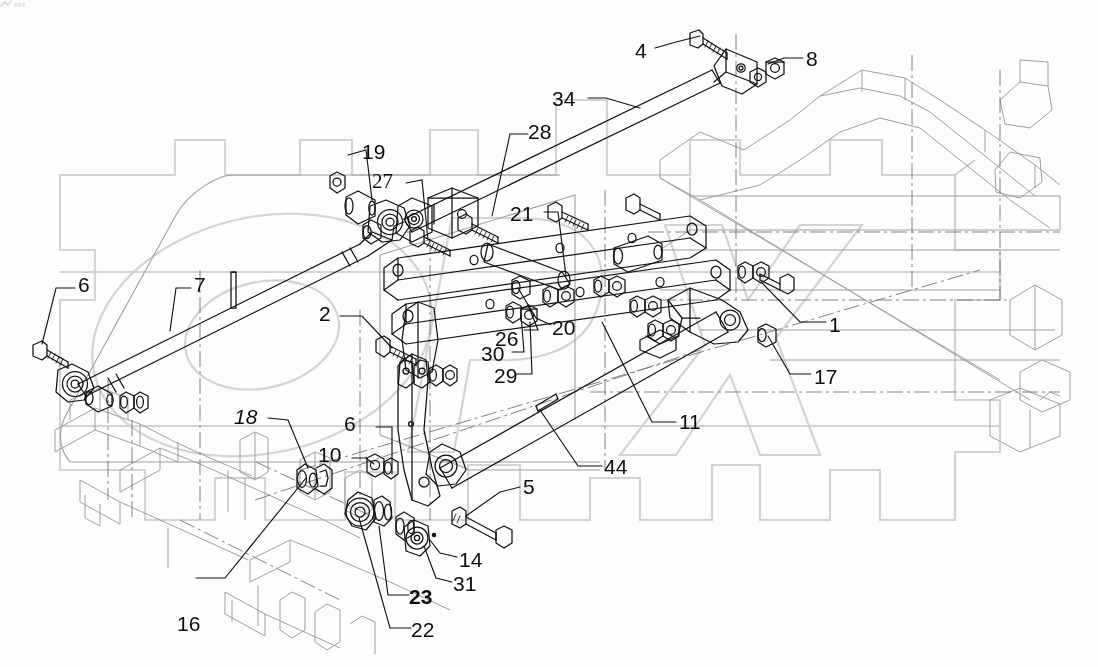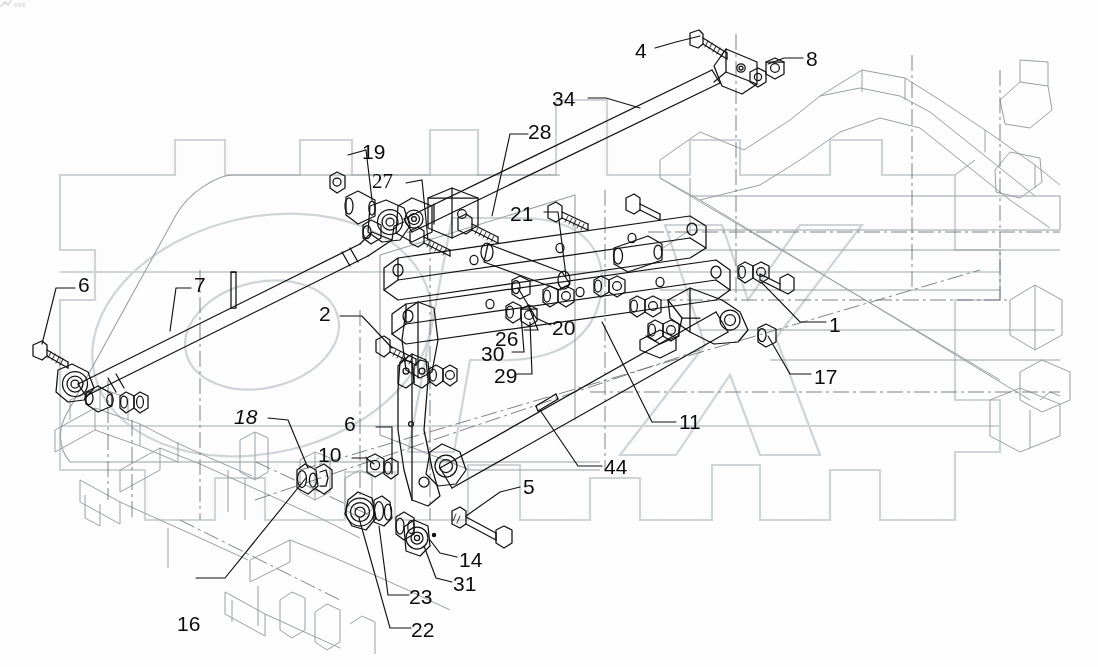--- a/index.html
+++ b/index.html
@@ -609,21 +609,21 @@
     <span class="lbl" style="left:679px;top:411px;">11</span>
     <span class="lbl" style="left:459px;top:549px;">14</span>
     <span class="lbl" style="left:344px;top:413px;">6</span>
     <span class="lbl" style="left:177px;top:568px;margin-top:45px;">16</span>
     <span class="lbl" style="left:814px;top:366px;">17</span>
     <span class="lbl" style="left:234px;top:406px;font-style:italic;">18</span>
     <span class="lbl" style="left:314px;top:141px;margin-left:48px;">19</span>
     <span class="lbl" style="left:552px;top:317px;">20</span>
     <span class="lbl" style="left:510px;top:203px;">21</span>
     <span class="lbl" style="left:411px;top:619px;">22</span>
-    <span class="lbl" style="left:409px;top:586px;">23</span>
+    <span class="lbl" style="left:409px;top:586px;font-weight:bold;">23</span>
     <span class="lbl" style="left:604px;top:456px;">44</span>
     <span class="lbl" style="left:552px;top:88px;">34</span>
     <span class="lbl" style="left:495px;top:328px;">26</span>
     <span class="lbl" style="left:372px;top:171px;font-family:Liberation Serif, serif;">27</span>
     <span class="lbl" style="left:528px;top:121px;">28</span>
     <span class="lbl" style="left:486px;top:365px;margin-left:8px;">29</span>
     <span class="lbl" style="left:481px;top:343px;">30</span>
     <span class="lbl" style="left:453px;top:573px;">31</span>
   </div>
 

